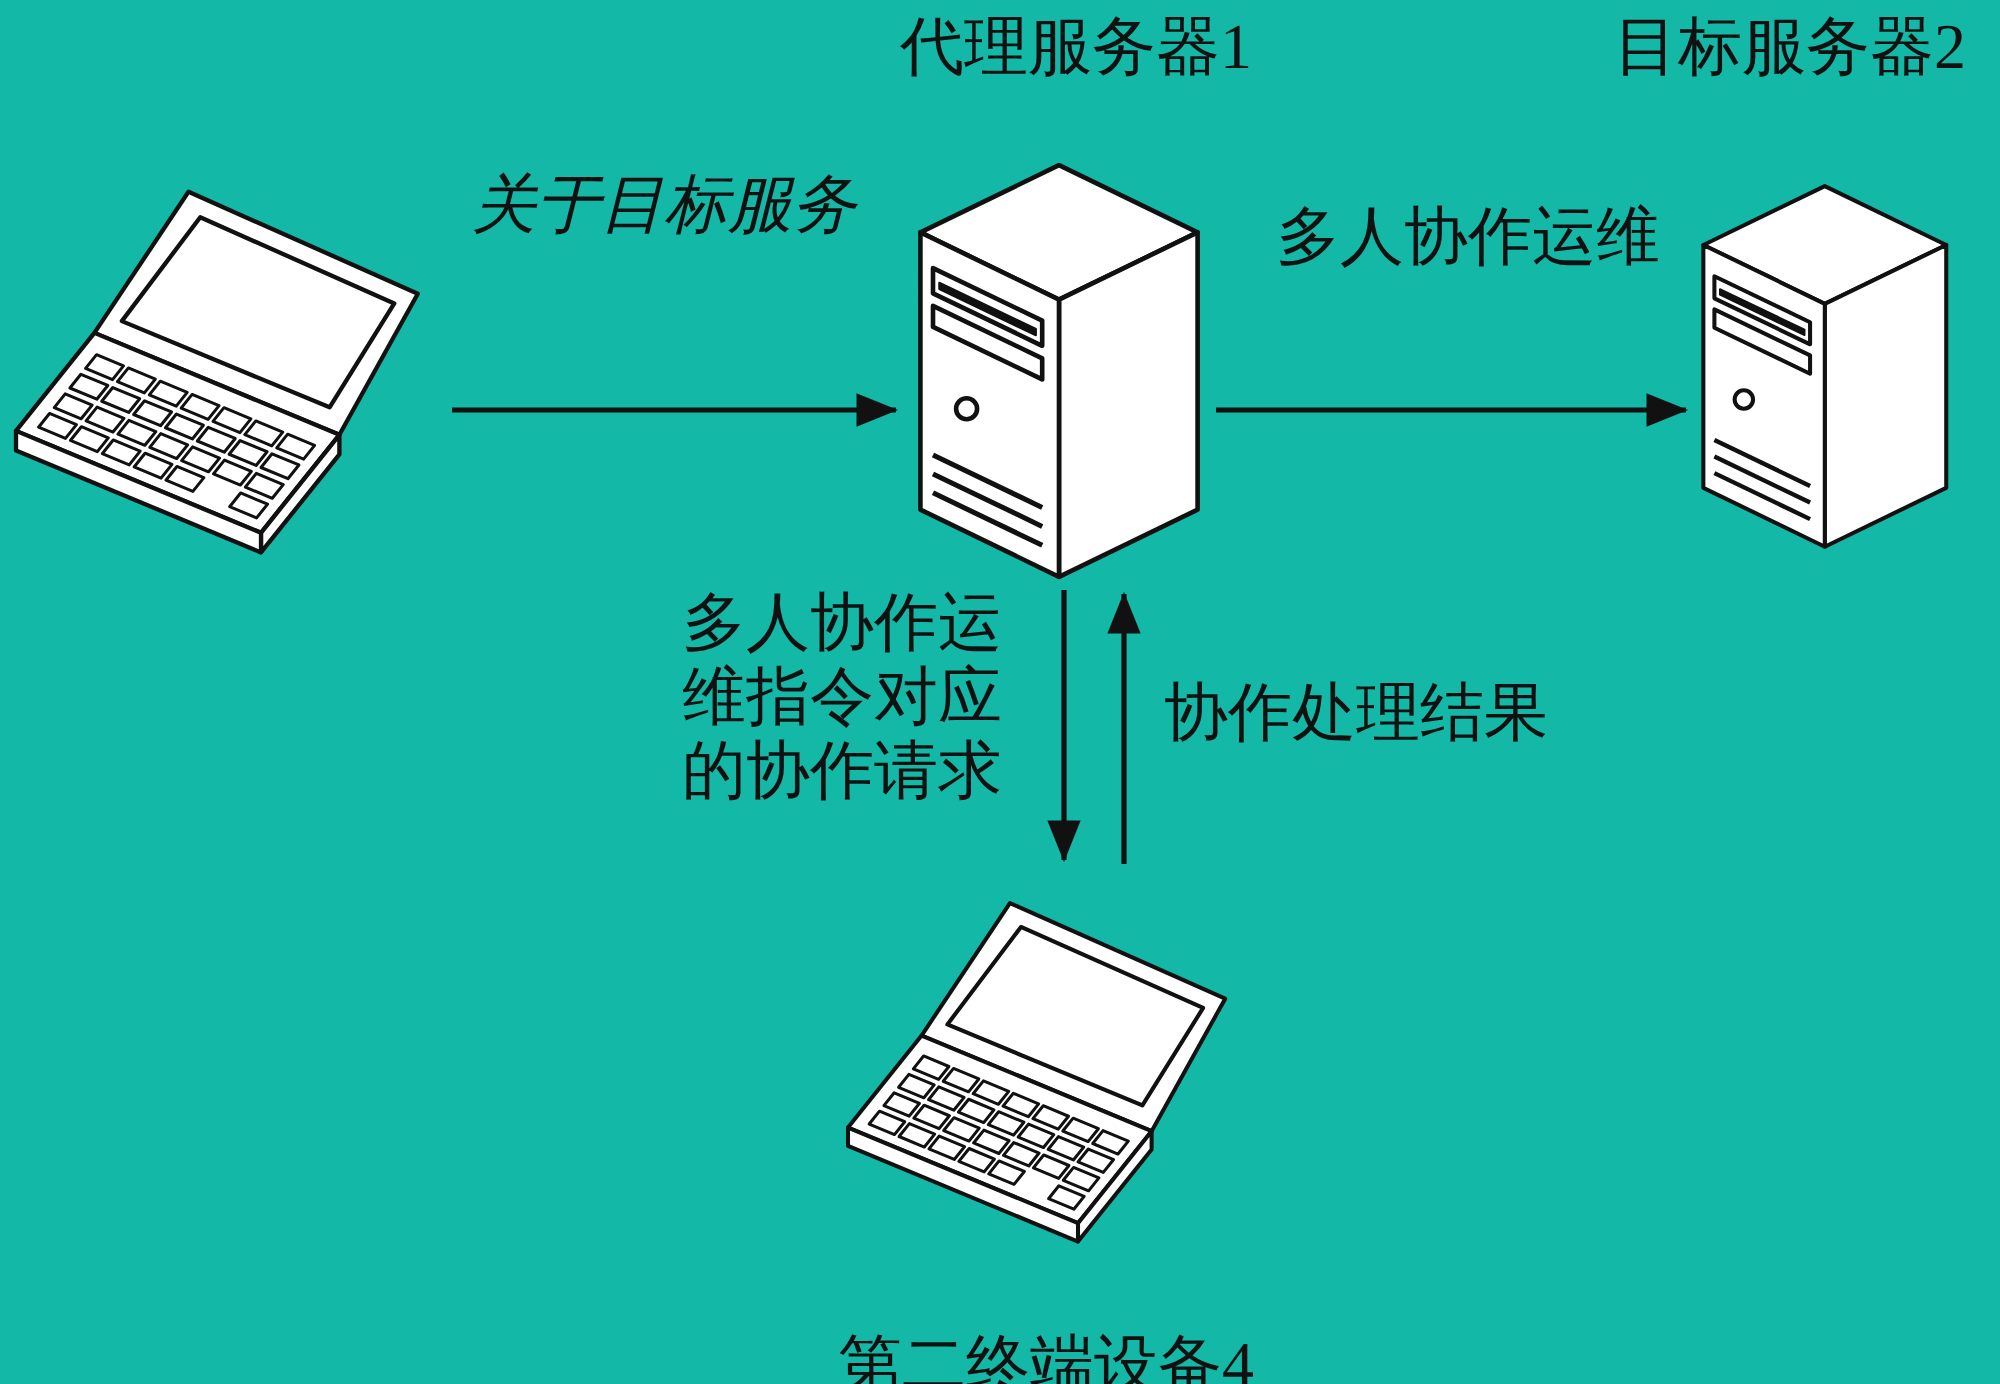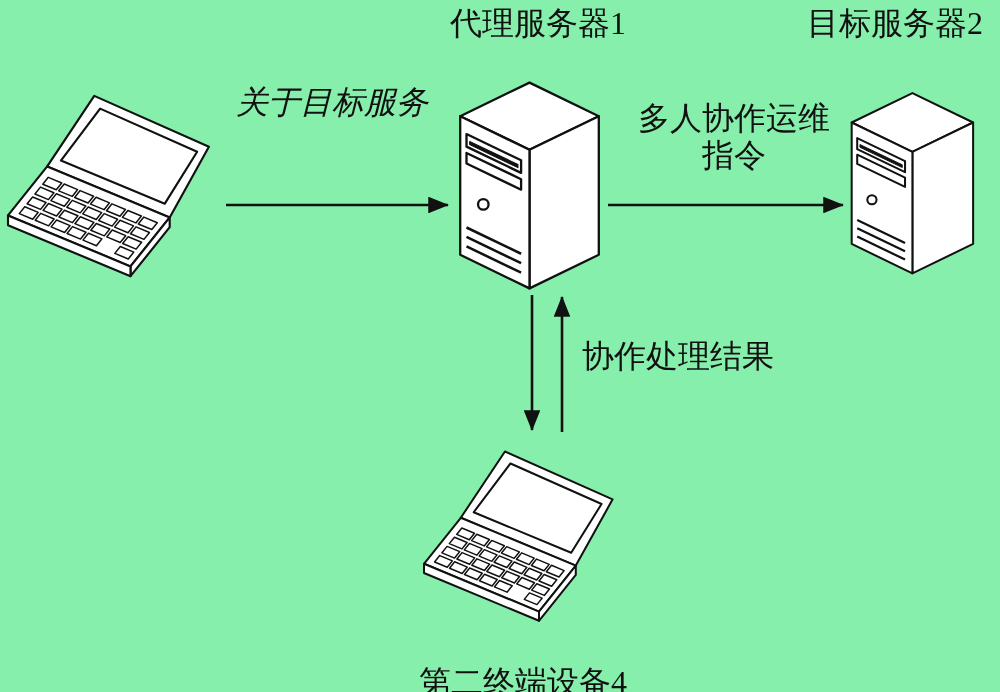--- a/index.html
+++ b/index.html
@@ -2,21 +2,21 @@
 <html><head>
 <meta charset="utf-8">
 <style>
   * { margin:0; padding:0; box-sizing:border-box; }
   html,body { background:#ffffff; }
   body {
     width:1000px; height:692px;
     font-family:"Liberation Serif","DejaVu Serif",serif;
     color:#111111;
   }
-  .canvas { position:relative; width:1000px; height:692px; background:#86efac; overflow:hidden; }
+  .canvas { position:relative; width:1000px; height:692px; background:#14b8a6; overflow:hidden; }
   .canvas > svg { position:absolute; left:0; top:0; }
 
   .label {
     position:absolute;
     font-size:32px;
     line-height:37px;
     text-align:center;
     color:#111111;
   }
   .label.nowrap { white-space:nowrap;font-family:Liberation Mono, monospace; }
@@ -130,19 +130,23 @@
   <div class="label" style="left:438px; top:5px; width:200px;">代理服务器1</div>
   <div class="label" style="left:795px; top:5px; width:200px;font-family:Liberation Serif, serif;">目标服务器2</div>
   <div class="label" style="left:408px; top:648px; width:230px;margin-top:16px;">第二终端设备4</div>
 
   <div class="label" style="left:228px; top:84px; width:208px;font-style:italic;">
     <div>关于目标服务</div>
   </div>
 
   <div class="label" style="left:630px; top:100px; width:208px;">
     <div>多人协作运维</div>
-    <div>指令</div>
   </div>
 
+  <div class="label" style="left:336px; top:293px; width:170px;">
+    <div>多人协作运</div>
+    <div>维指令对应</div>
+    <div>的协作请求</div>
+  </div>
 
   <div class="label nowrap" style="left:582px; top:340px; text-align:left;">协作处理结果</div>
 
 </div>
 
 </body></html>

